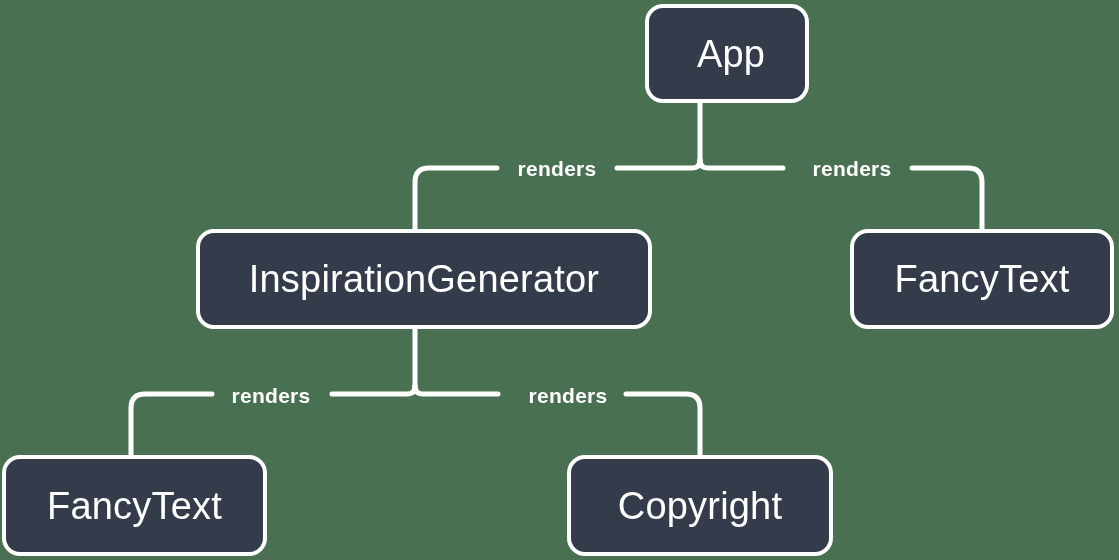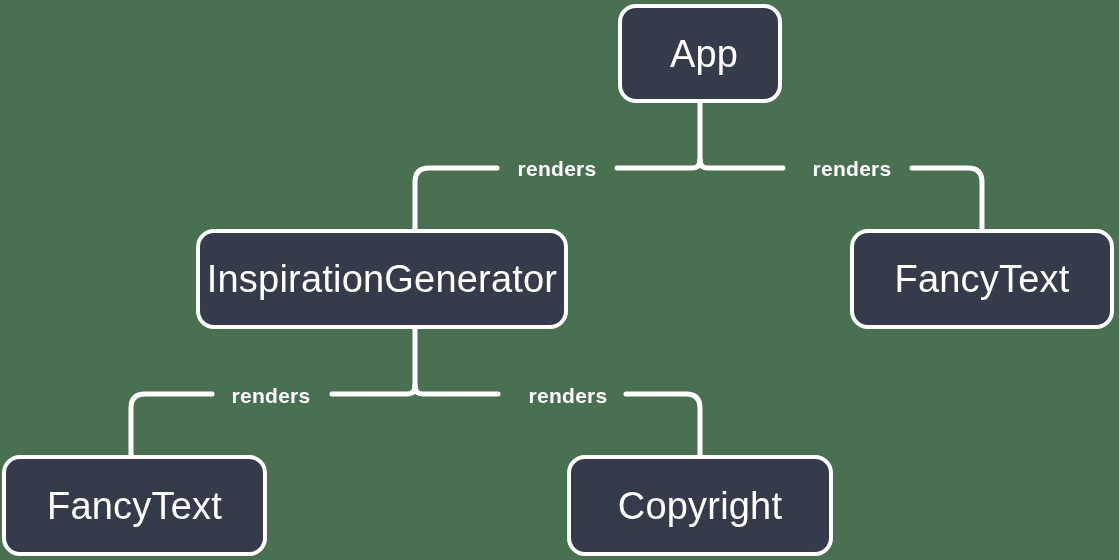--- a/index.html
+++ b/index.html
@@ -51,22 +51,22 @@
     font-size: 21px;
     font-weight: 600;
     line-height: 1;
     white-space: nowrap;
     z-index: 3;
     transform: translate(-50%, -50%);
     letter-spacing: 0.3px;
   }
 
   
-  #node-app          { left: 618px; top: 4px;   width: 164px; height: 99px; padding-left: 8px; }
-  #node-inspiration  { left: 196px; top: 229px; width: 372px; height: 100px; }
+  #node-app          { left: 645px; top: 4px;   width: 164px; height: 99px; padding-left: 8px; }
+  #node-inspiration  { left: 196px; top: 229px; width: 456px; height: 100px; }
   #node-fancytext-r  { left: 850px; top: 229px; width: 264px; height: 100px; }
   #node-fancytext-b  { left: 2px;   top: 455px; width: 265px; height: 101px; }
   #node-copyright    { left: 567px; top: 455px; width: 266px; height: 101px; }
 
   
   #label-renders-1 { left: 557px; top: 168px; }
   #label-renders-2 { left: 852px; top: 168px; }
   #label-renders-3 { left: 271px; top: 395px; }
   #label-renders-4 { left: 568px; top: 395px; }
 </style>

